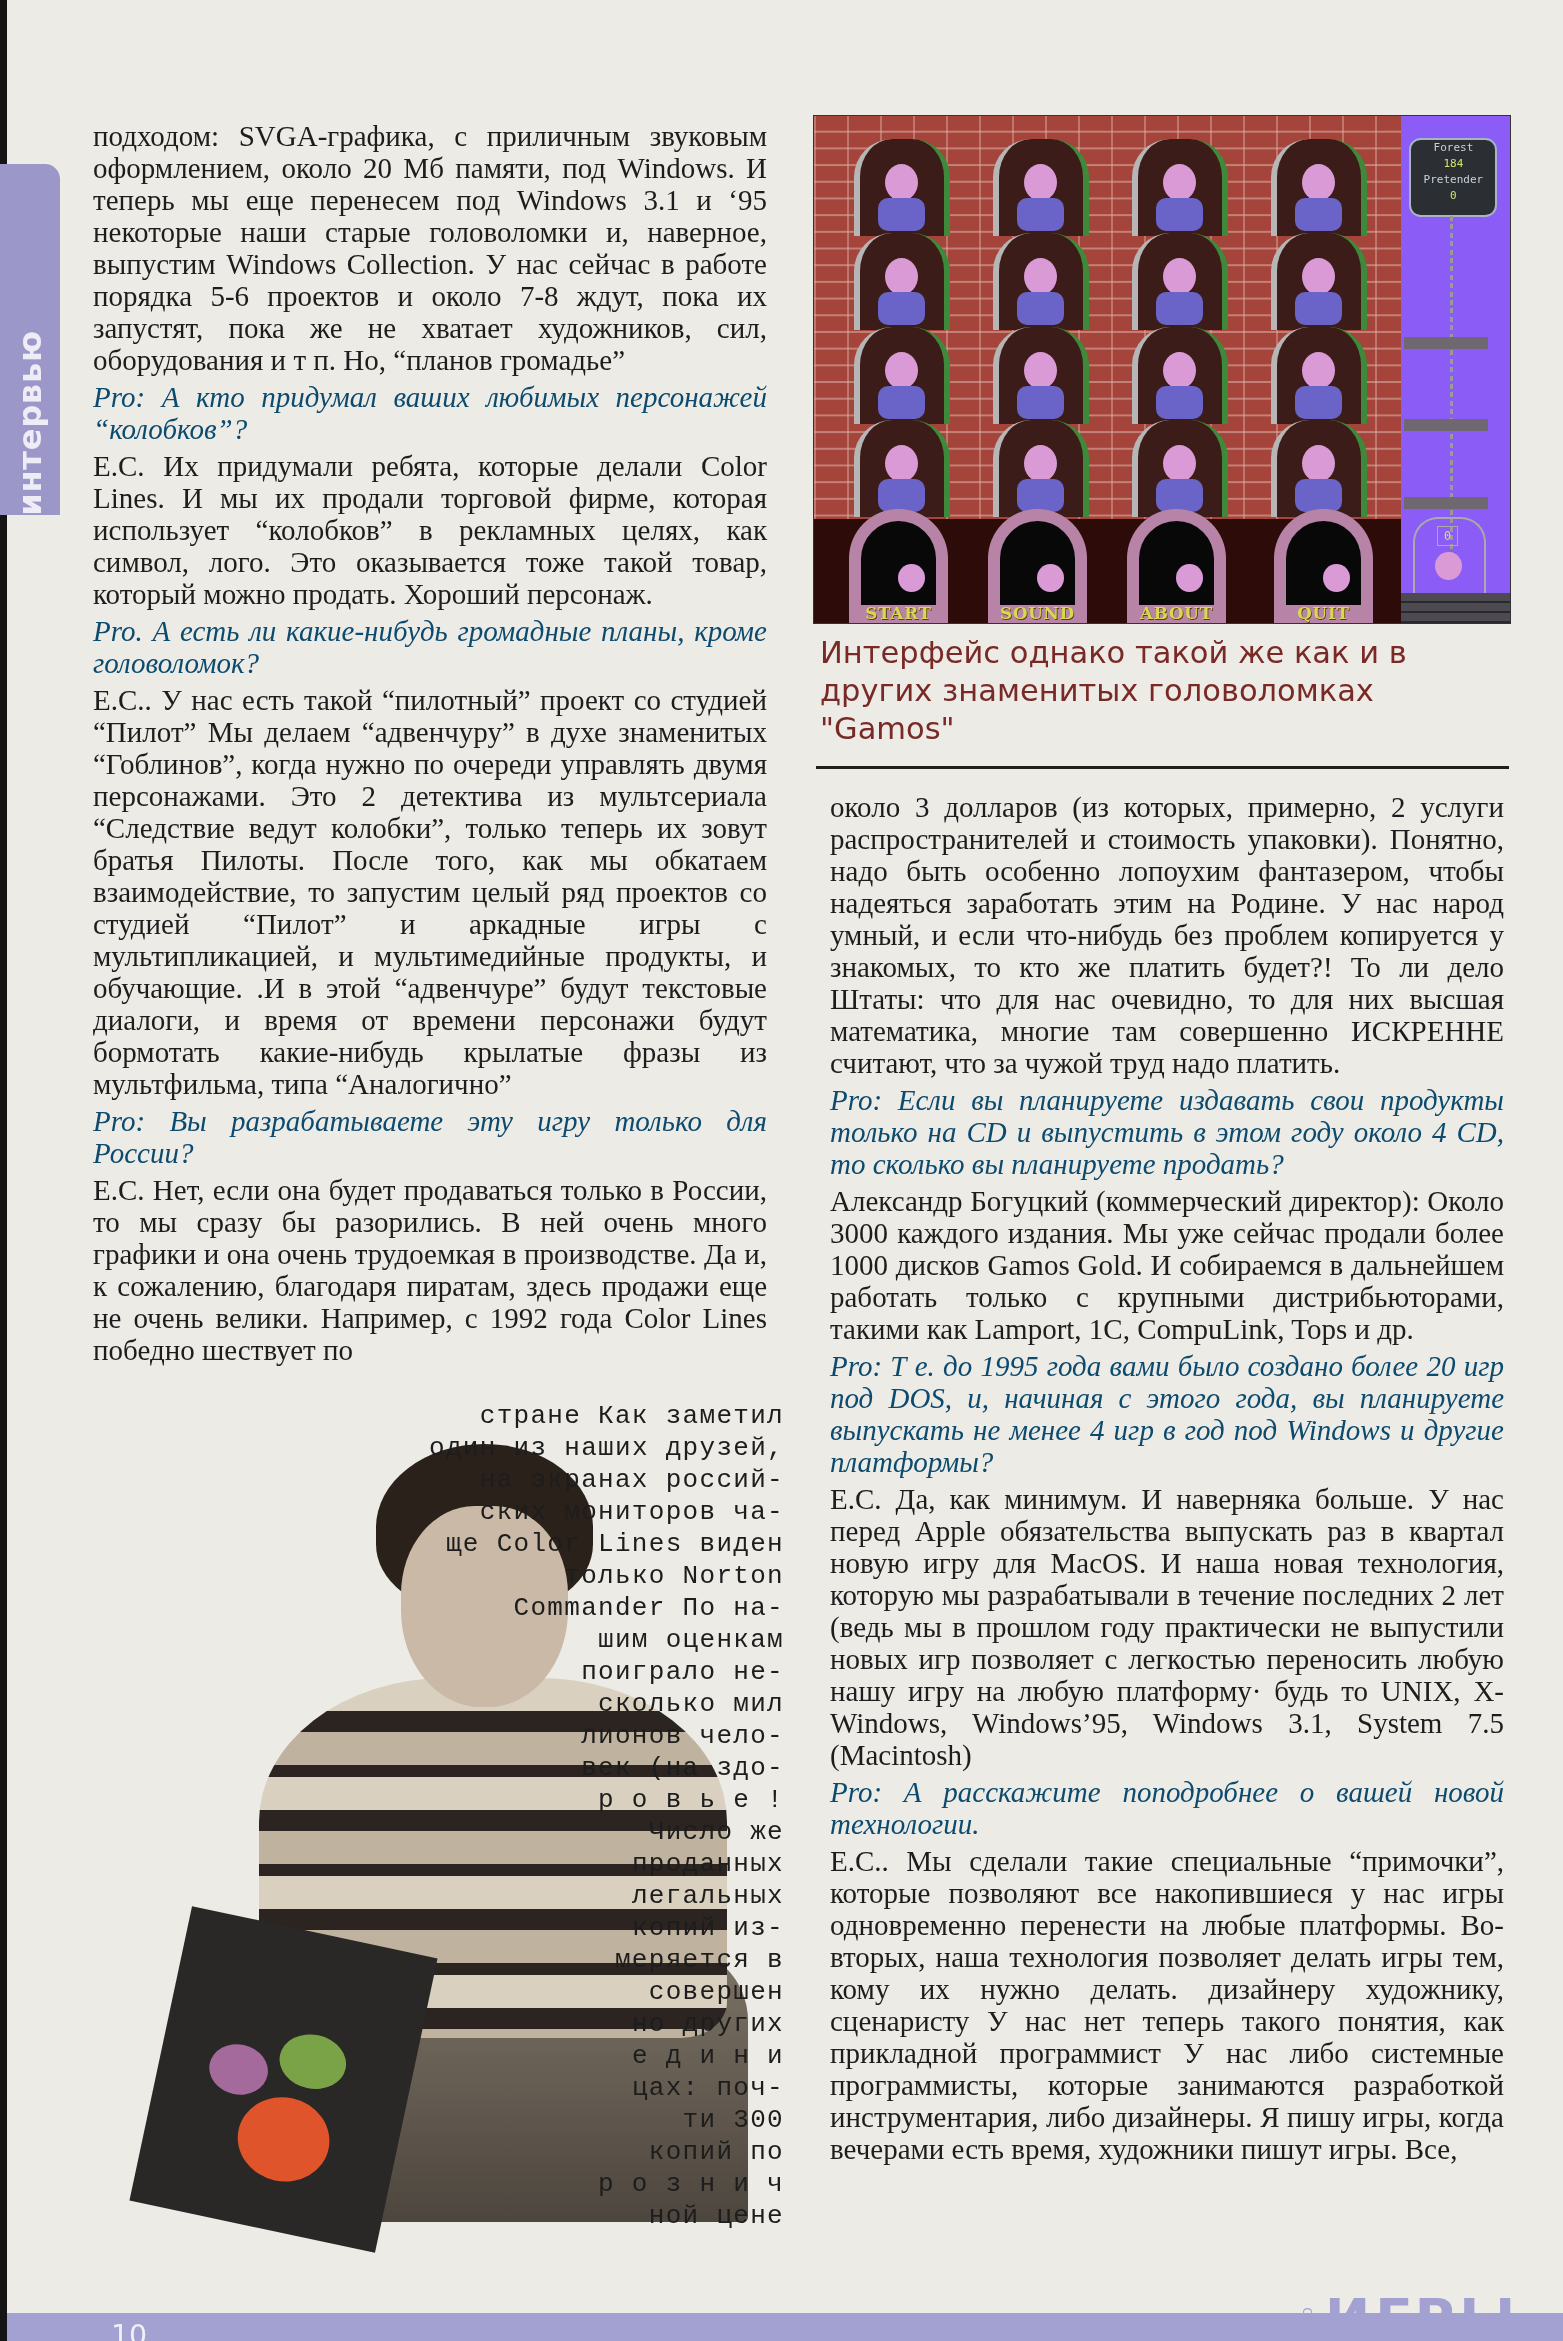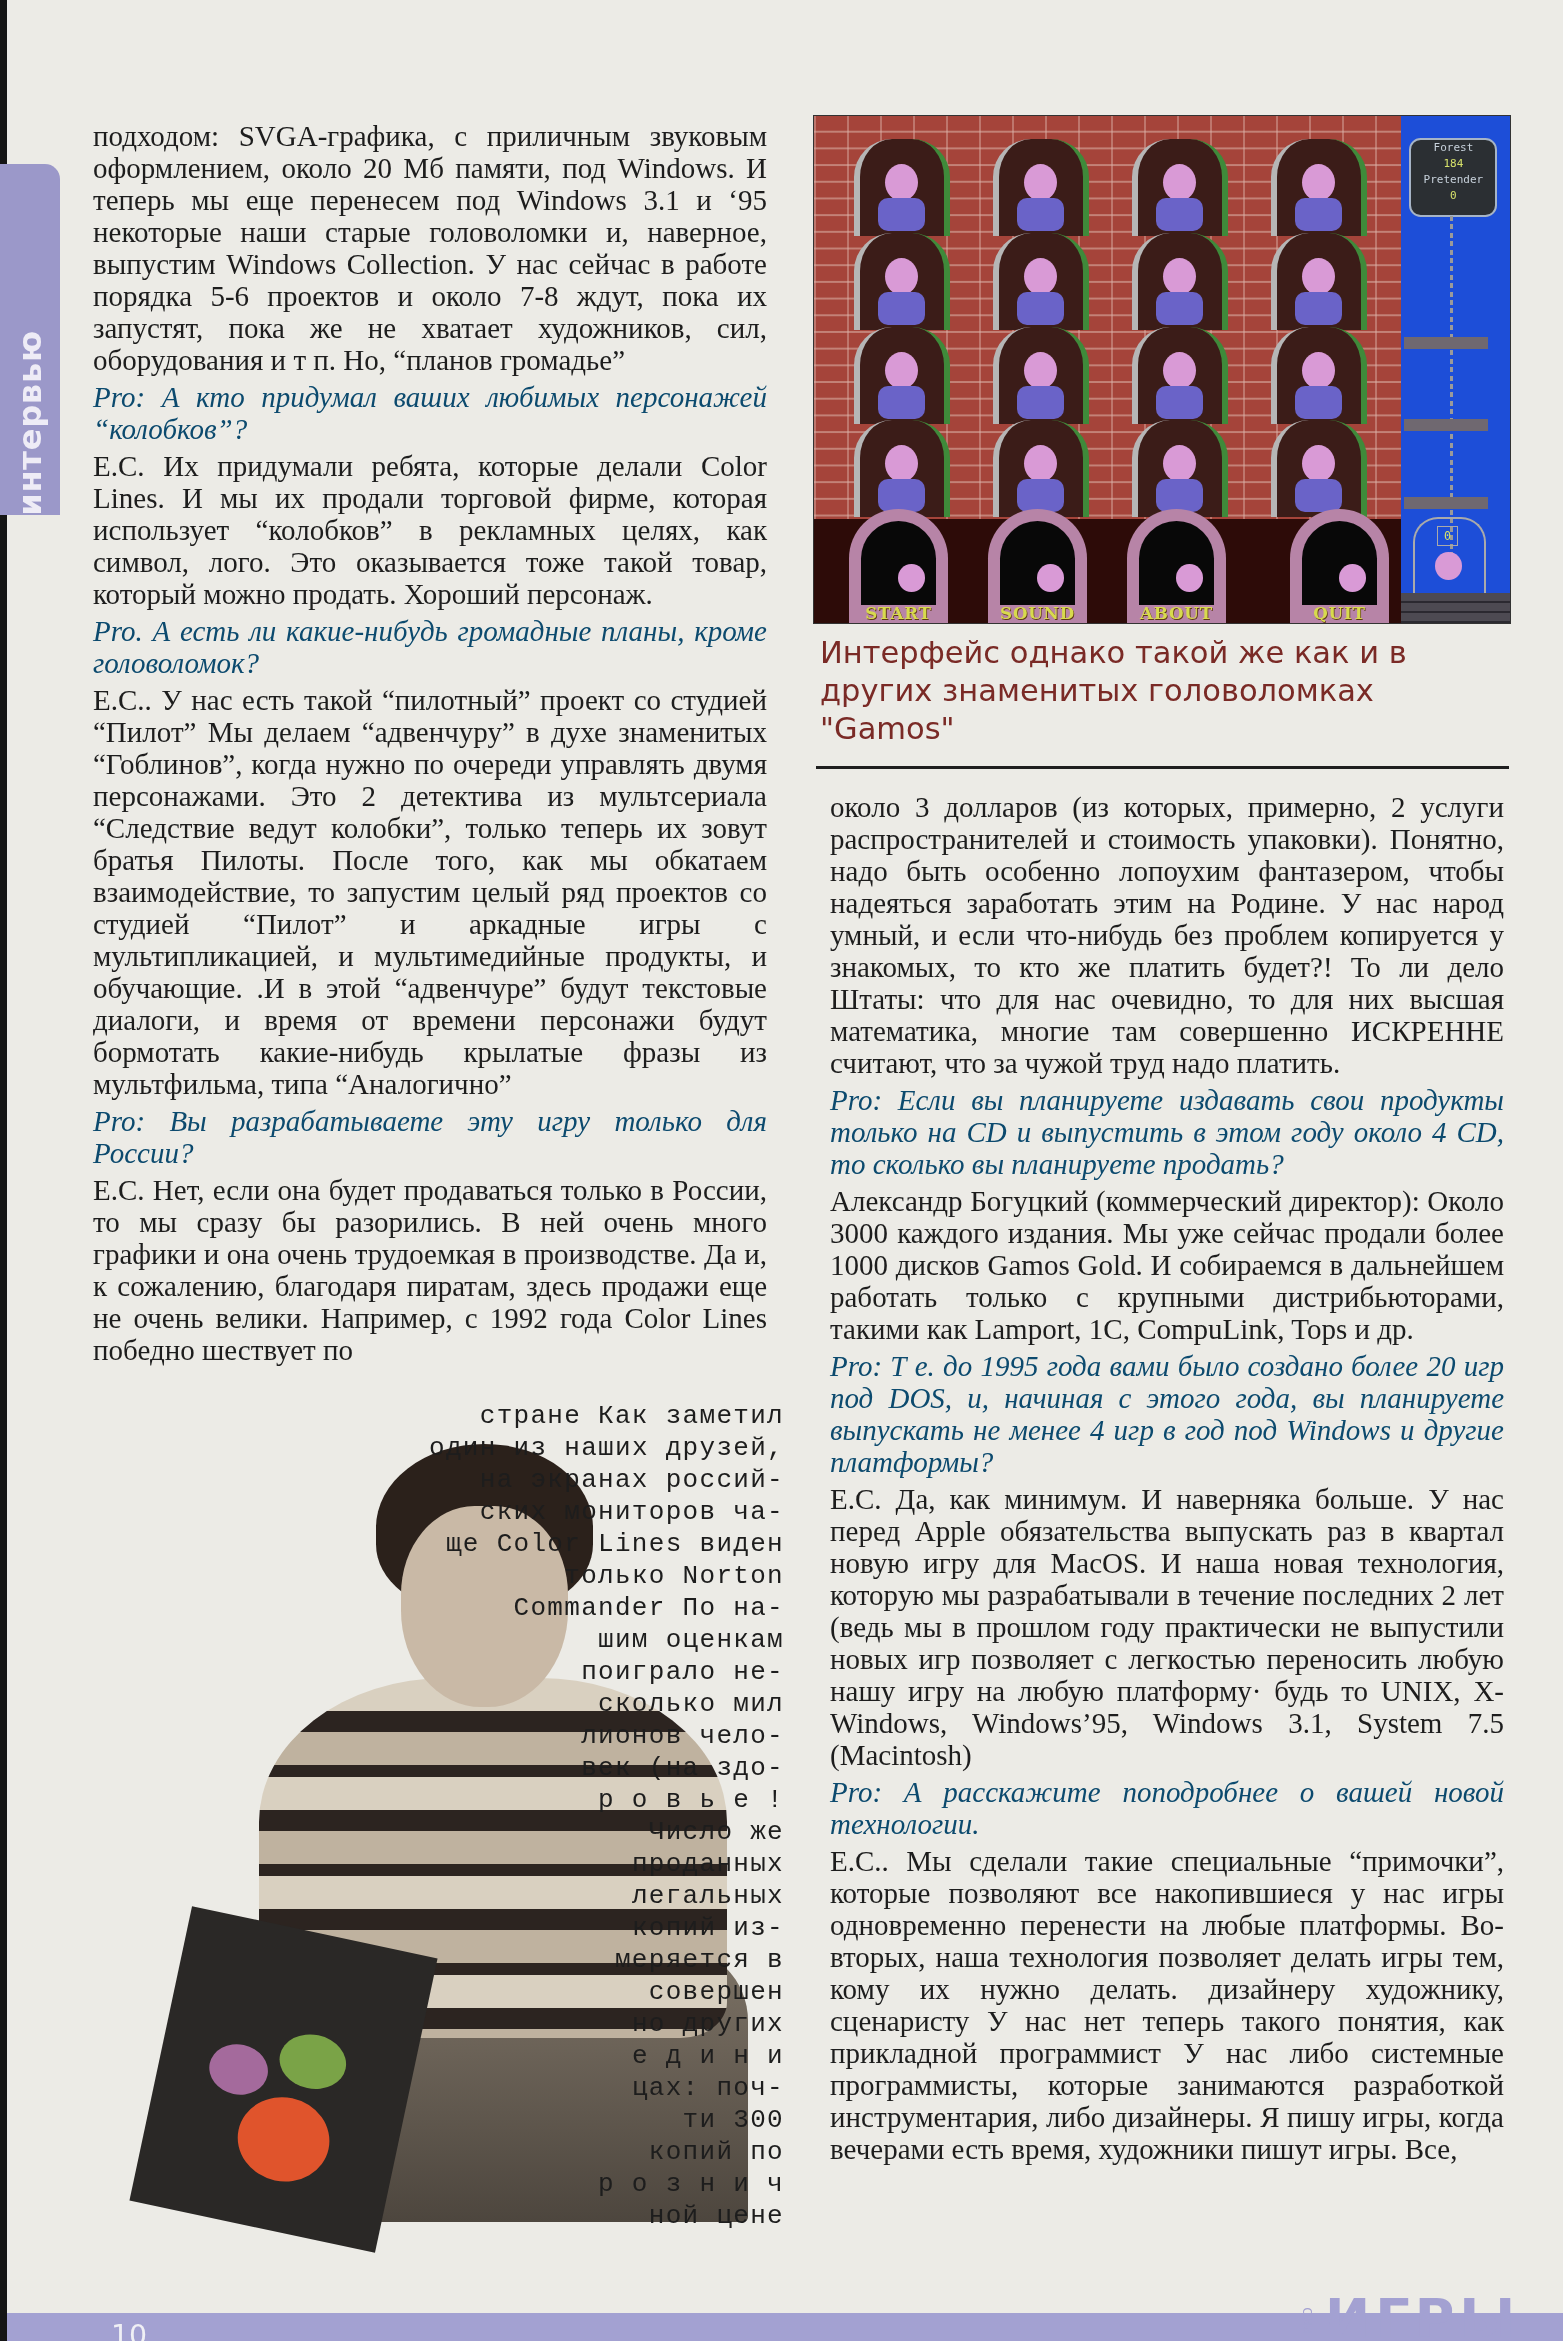--- a/index.html
+++ b/index.html
@@ -55,21 +55,21 @@
     position:absolute; left:0; top:0; width:587px; height:403px;
     background-color:#a5443a;
     background-image:
       linear-gradient(0deg, rgba(220,180,170,.55) 1.7px, transparent 1.7px),
       linear-gradient(90deg, rgba(220,180,170,.45) 1.7px, transparent 1.7px);
     background-size:33px 16.7px, 33px 16.7px;
   }
   .win { position:absolute; width:84px; height:97px; background:#3b1c18; border-radius:38px 38px 0 0; border-left:6.7px solid #b6b6b6; border-right:6.7px solid #3f8a3a; }
   .win .egg { position:absolute; left:25px; top:25px; width:33px; height:37px; border-radius:50%; background:#d99ad6; }
   .win .body { position:absolute; left:18.4px; top:59px; width:47px; height:33px; border-radius:10px; background:#6a63c8; }
-  .side-panel { position:absolute; left:587px; top:0; width:109px; height:507px; background:#1d4ed8; }
+  .side-panel { position:absolute; left:587px; top:0; width:109px; height:507px; background:#8b5cf6; }
   .scoreboard {
     position:absolute; left:8.4px; top:22px; width:84px; height:75px;
     border:2.5px solid #a6b4c6; border-radius:11.7px; background:#2b2f33;
     font-family:"DejaVu Sans Mono","Liberation Mono",monospace; font-size:11px; line-height:16px;
     text-align:center; color:#c8d2dc;
   }
   .scoreboard .val { color:#d7e26b; }
   .chain { position:absolute; left:49px; top:100px; width:3.3px; height:351px; background:repeating-linear-gradient(180deg,#9a9a9a 0 5px,transparent 5px 8.4px); }
   .shelf { position:absolute; left:3.3px; width:84px; height:11.7px; background:#6f6870; }
   .lift { position:absolute; left:11.7px; top:401px; width:69px; height:75px; border:2.5px solid #aaa; border-bottom:none; border-radius:25px 25px 0 0; }
@@ -238,21 +238,21 @@
           <div class="egg"></div>
         </div>
         <div class="label">SOUND</div>
       </div>
       <div class="arch" style="left: 313px;">
         <div class="inner">
           <div class="egg"></div>
         </div>
         <div class="label">ABOUT</div>
       </div>
-      <div class="arch" style="left: 476px;">
+      <div class="arch" style="left: 460px;">
         <div class="inner">
           <div class="egg"></div>
         </div>
         <div class="label">QUIT</div>
       </div>
     </div>
   <div class="side-panel">
     <div class="scoreboard">
       <div>Forest</div>
       <div class="val">184</div>

